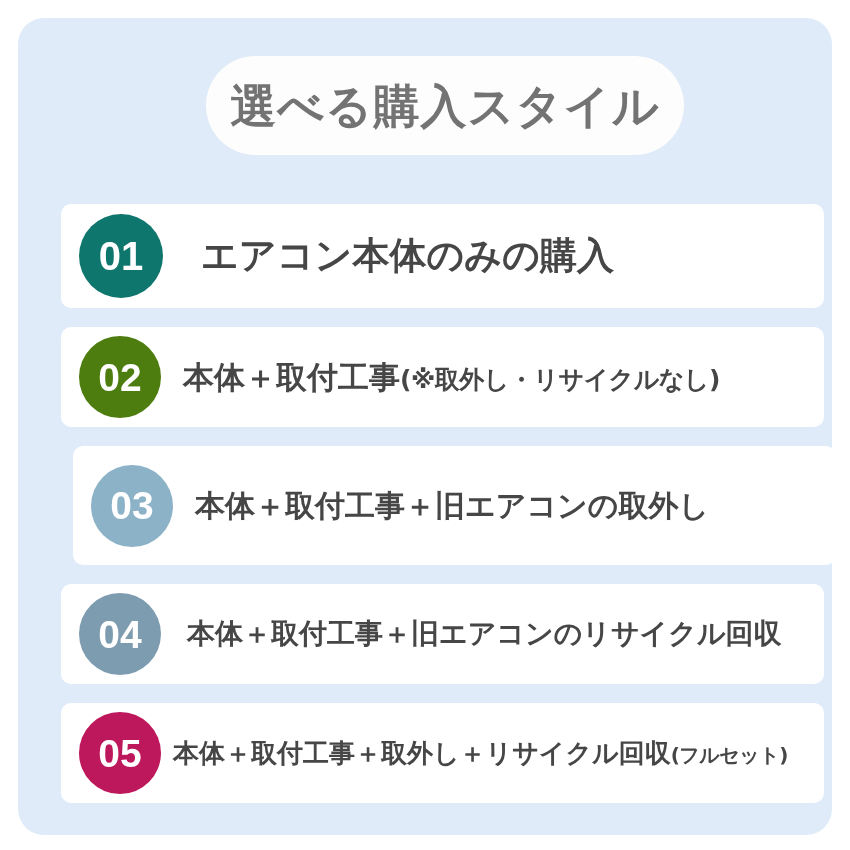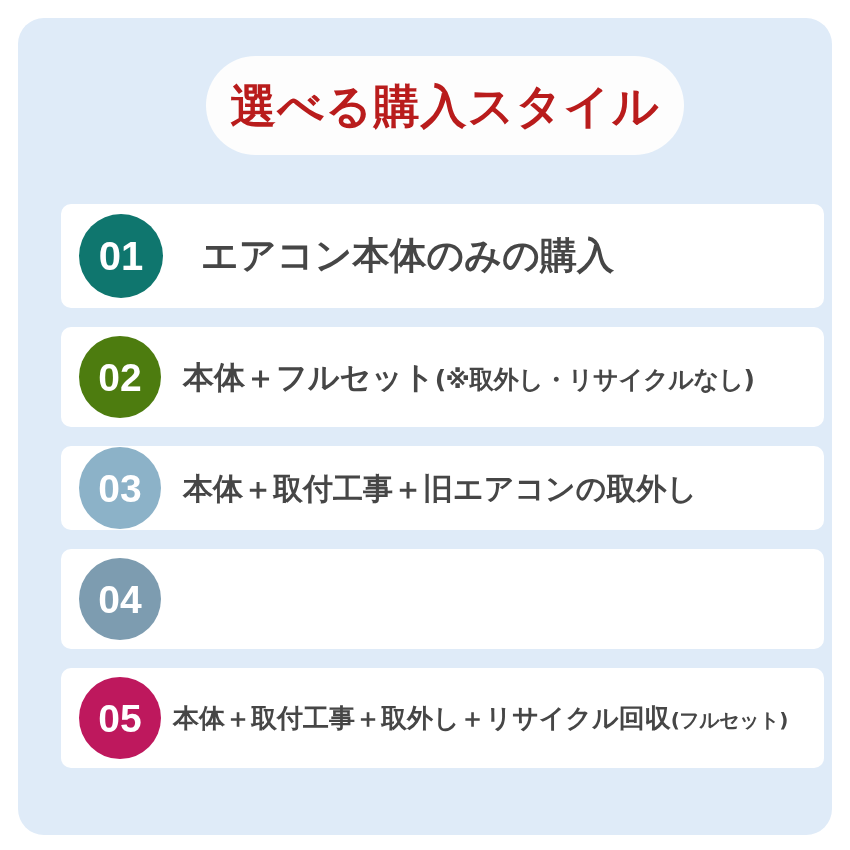--- a/index.html
+++ b/index.html
@@ -39,21 +39,21 @@
     border-radius:50px;
     display:flex;
     align-items:center;
     justify-content:center;
   }
   .title-text {
     font-family:"DejaVu Sans","Liberation Sans",sans-serif;
     font-size:46px;
     font-weight:bold;
     letter-spacing:1px;
-    color:#b91c1c;
+    color:#737373;
     line-height:1;
     white-space:nowrap;
   }
 
   
   .rows {
     position:absolute;
     left:43px;
     top:186px;
     width:763px;
@@ -62,21 +62,21 @@
     position:relative;
     width:763px;
     background:#ffffff;
     border-radius:10px;
     margin-bottom:19px;
     display:flex;
     align-items:center;
   }
   .row.r1 { height:104px; }
   .row.r2 { height:100px; }
-  .row.r3 { height:84px; }
+  .row.r3 { height:119px;margin-left:12px; }
   .row.r4 { height:100px;gap:10px; }
   .row.r5 { height:100px; margin-bottom:0; }
 
   .badge {
     flex:0 0 auto;
     border-radius:50%;
     display:flex;
     align-items:center;
     justify-content:center;
     color:#ffffff;
@@ -126,34 +126,37 @@
       <div class="row r1">
         <div class="badge b1">01</div>
         <div class="label">
           <span>エアコン本体のみの購入</span>
         </div>
       </div>
 
       <div class="row r2">
         <div class="badge b2">02</div>
         <div class="label">
-          <span>本体＋フルセット</span>
+          <span>本体＋取付工事</span>
           <span class="note-2">(※取外し・リサイクルなし)</span>
         </div>
       </div>
 
       <div class="row r3">
         <div class="badge b3">03</div>
         <div class="label">
           <span>本体＋取付工事＋旧エアコンの取外し</span>
         </div>
       </div>
 
       <div class="row r4">
         <div class="badge b4">04</div>
+        <div class="label">
+          <span>本体＋取付工事＋旧エアコンのリサイクル回収</span>
+        </div>
       </div>
 
       <div class="row r5">
         <div class="badge b5">05</div>
         <div class="label">
           <span>本体＋取付工事＋取外し＋リサイクル回収</span>
           <span class="note-5">(フルセット)</span>
         </div>
       </div>
 

